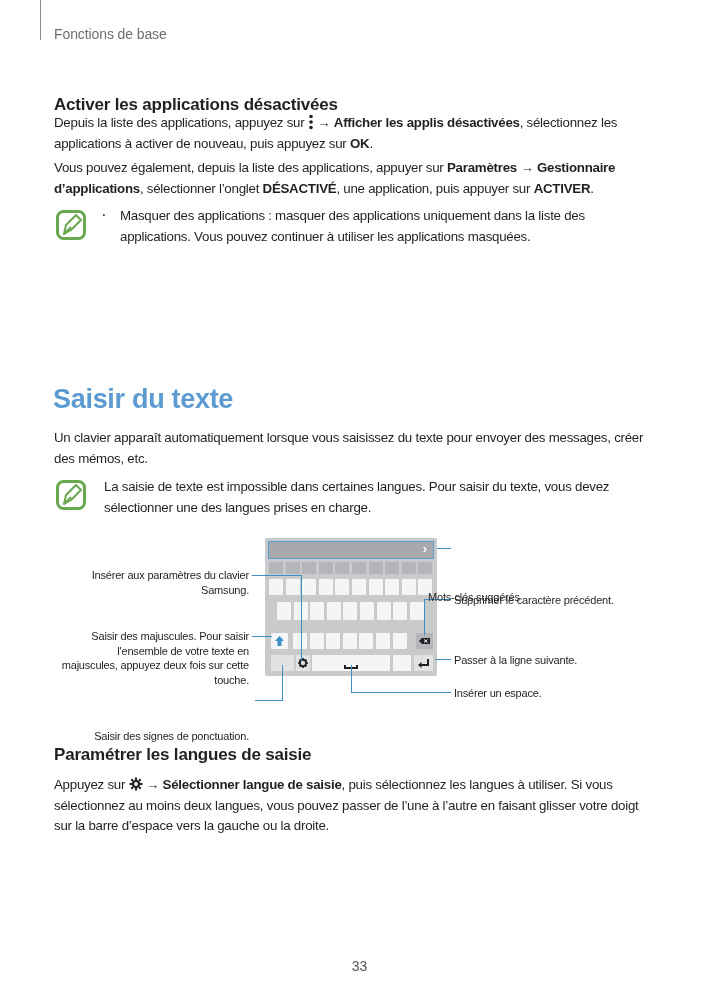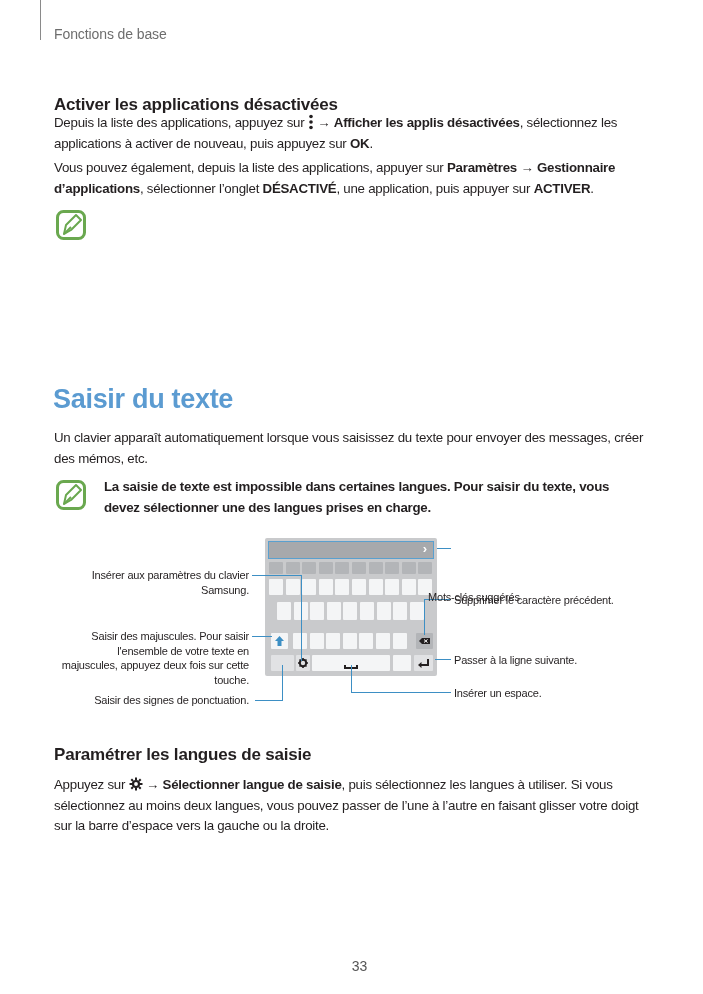--- a/index.html
+++ b/index.html
@@ -8,21 +8,21 @@
   .vline { position:absolute; left:40px; top:0; width:1px; height:40px; background:#8a8a8a; }
   .header { position:absolute; left:54px; top:26px; font-size:14px; color:#6d6d6d; letter-spacing:-0.1px; }
   .h2 { position:absolute; left:54px; font-size:17px; font-weight:bold; color:#231f20; letter-spacing:-0.2px; }
   .p { position:absolute; left:54px; width:600px; font-size:13.3px; line-height:20.5px; letter-spacing:-0.25px; color:#231f20; }
   .p b { font-weight:bold; }
   .h1 { position:absolute; left:53px; top:384px; font-size:27px; font-weight:bold; color:#5b9bd1; letter-spacing:-0.3px; }
   .note-icon { position:absolute; width:30px; height:30px; }
   .bullets { position:absolute; left:104px; top:206px; width:540px; margin:0; padding:0; list-style:none; font-size:13.3px; line-height:20.5px; letter-spacing:-0.25px; }
   .bullets li { position:relative; padding-left:16px; margin-bottom:5px; }
   .bullets li::before { content:"·"; position:absolute; left:-2px; top:-1px; font-weight:bold; color:#555; }
-  .note2 { position:absolute; left:104px; top:477px; width:540px; font-size:13.3px; line-height:20.5px; letter-spacing:-0.25px;font-weight:bold; }
+  .note2 { position:absolute; left:104px; top:477px; width:540px; font-size:13.3px; line-height:20.5px; letter-spacing:-0.25px; }
   .kbd { position:absolute; left:265px; top:538px; width:172px; height:138px; background:#c9cacc; border-radius:2px; }
   .sugg { position:absolute; left:3px; top:3px; width:164px; height:16px; background:#a7a9ac; border:1.5px solid #5aa0cf; }
   .sugg-arrow { position:absolute; right:6px; top:-1px; color:#fff; font-size:13px; font-weight:bold; }
   .key { position:absolute; background:#f4f5f6; border-radius:1px; }
   .key.dark { background:#b3b5b8; }
   .key.gray { background:#e1e2e4; }
   .lbl { position:absolute; font-size:11px; line-height:14.5px; color:#231f20; letter-spacing:-0.2px; }
   .lbl.r { text-align:right; }
   .ln { position:absolute; background:#3d8fc4; }
   .page-num { position:absolute; left:0; width:703px; top:958px; text-align:center; font-size:14px; color:#555;margin-left:8px; }
@@ -49,20 +49,21 @@
 
 <div class="note-icon" style="left:56px;top:210px;">
   <svg width="30" height="30" viewBox="0 0 30 30">
       <rect x="1.5" y="1.5" width="27" height="27" rx="6" fill="none" stroke="#6aa84f" stroke-width="3"></rect>
       <path d="M8 24 L10 15 L20 5 L25 10 L15 20 Z" fill="none" stroke="#6aa84f" stroke-width="2" stroke-linejoin="round"></path>
       <path d="M8 24 L15 17" stroke="#6aa84f" stroke-width="2"></path>
     </svg>
 </div>
 
 <ul class="bullets">
+  <li>Masquer des applications : masquer des applications uniquement dans la liste des applications. Vous pouvez continuer à utiliser les applications masquées.</li>
 </ul>
 
 <div class="h1">Saisir du texte</div>
 <div class="p" style="top:428px;">Un clavier apparaît automatiquement lorsque vous saisissez du texte pour envoyer des messages, créer des mémos, etc.</div>
 
 <div class="note-icon" style="left:56px;top:480px;">
   <svg width="30" height="30" viewBox="0 0 30 30">
       <rect x="1.5" y="1.5" width="27" height="27" rx="6" fill="none" stroke="#6aa84f" stroke-width="3"></rect>
       <path d="M8 24 L10 15 L20 5 L25 10 L15 20 Z" fill="none" stroke="#6aa84f" stroke-width="2" stroke-linejoin="round"></path>
       <path d="M8 24 L15 17" stroke="#6aa84f" stroke-width="2"></path>
@@ -160,21 +161,21 @@
 <div class="ln" style="left:424px;top:599px;width:1.2px;height:36px;"></div>
 <div class="ln" style="left:252px;top:636px;width:20px;height:1.2px;"></div>
 <div class="ln" style="left:435px;top:659px;width:16px;height:1.2px;"></div>
 <div class="ln" style="left:282px;top:665px;width:1.2px;height:36px;"></div>
 <div class="ln" style="left:255px;top:700px;width:28px;height:1.2px;"></div>
 <div class="ln" style="left:351px;top:665px;width:1.2px;height:28px;"></div>
 <div class="ln" style="left:351px;top:692px;width:100px;height:1.2px;"></div>
 
 <div class="lbl r" style="left:60px;top:568px;width:189px;">Insérer aux paramètres du clavier Samsung.</div>
 <div class="lbl r" style="left:60px;top:629px;width:189px;">Saisir des majuscules. Pour saisir l'ensemble de votre texte en majuscules, appuyez deux fois sur cette touche.</div>
-<div class="lbl r" style="left:60px;top:693px;width:189px;">Saisir des signes de ponctuation.</div>
+<div class="lbl r" style="left:60px;top:729px;width:189px;">Saisir des signes de ponctuation.</div>
 <div class="lbl" style="left:428px;top:542px;width:200px;margin-top:48px;">Mots-clés suggérés</div>
 <div class="lbl" style="left:454px;top:593px;width:200px;">Supprimer le caractère précédent.</div>
 <div class="lbl" style="left:454px;top:653px;width:200px;">Passer à la ligne suivante.</div>
 <div class="lbl" style="left:454px;top:686px;width:200px;">Insérer un espace.</div>
 
 <div class="h2" style="top:745px;">Paramétrer les langues de saisie</div>
 <div class="p" style="top:775px;">
   <span>Appuyez sur </span><span style="display:inline-block;width:14px;height:14px;vertical-align:-2px;"><svg width="14" height="14" viewBox="0 0 14 14">
         <circle cx="7" cy="7" r="3" fill="none" stroke="#231f20" stroke-width="2.2"></circle>
         <g stroke="#231f20" stroke-width="2">

